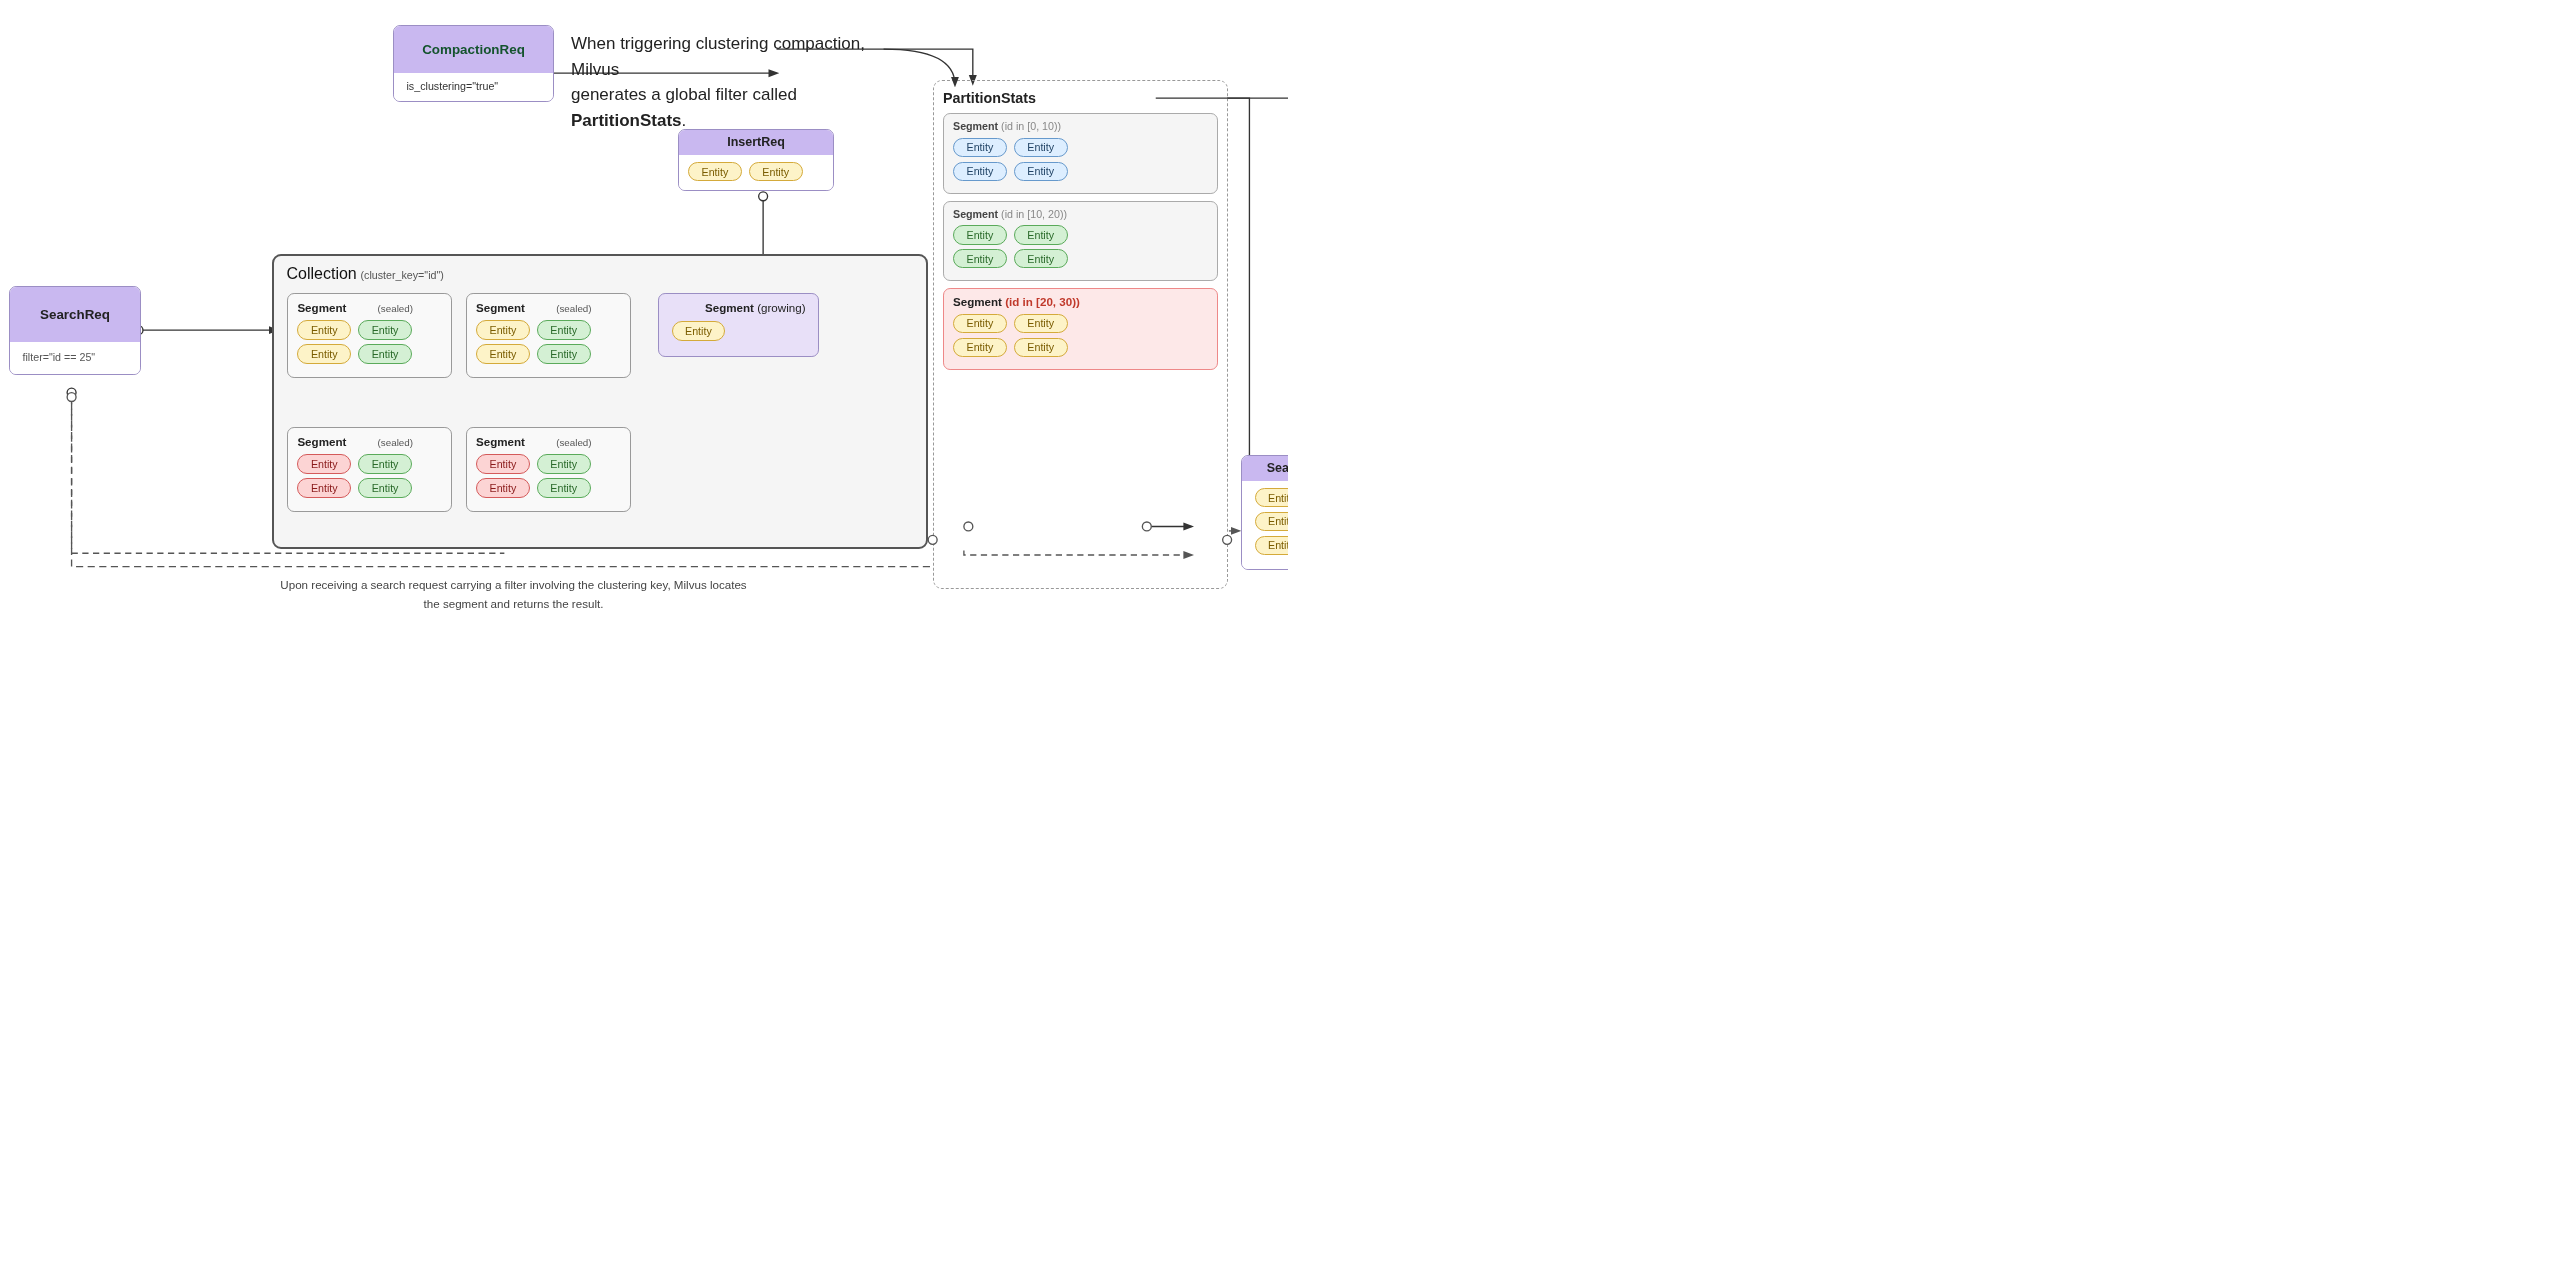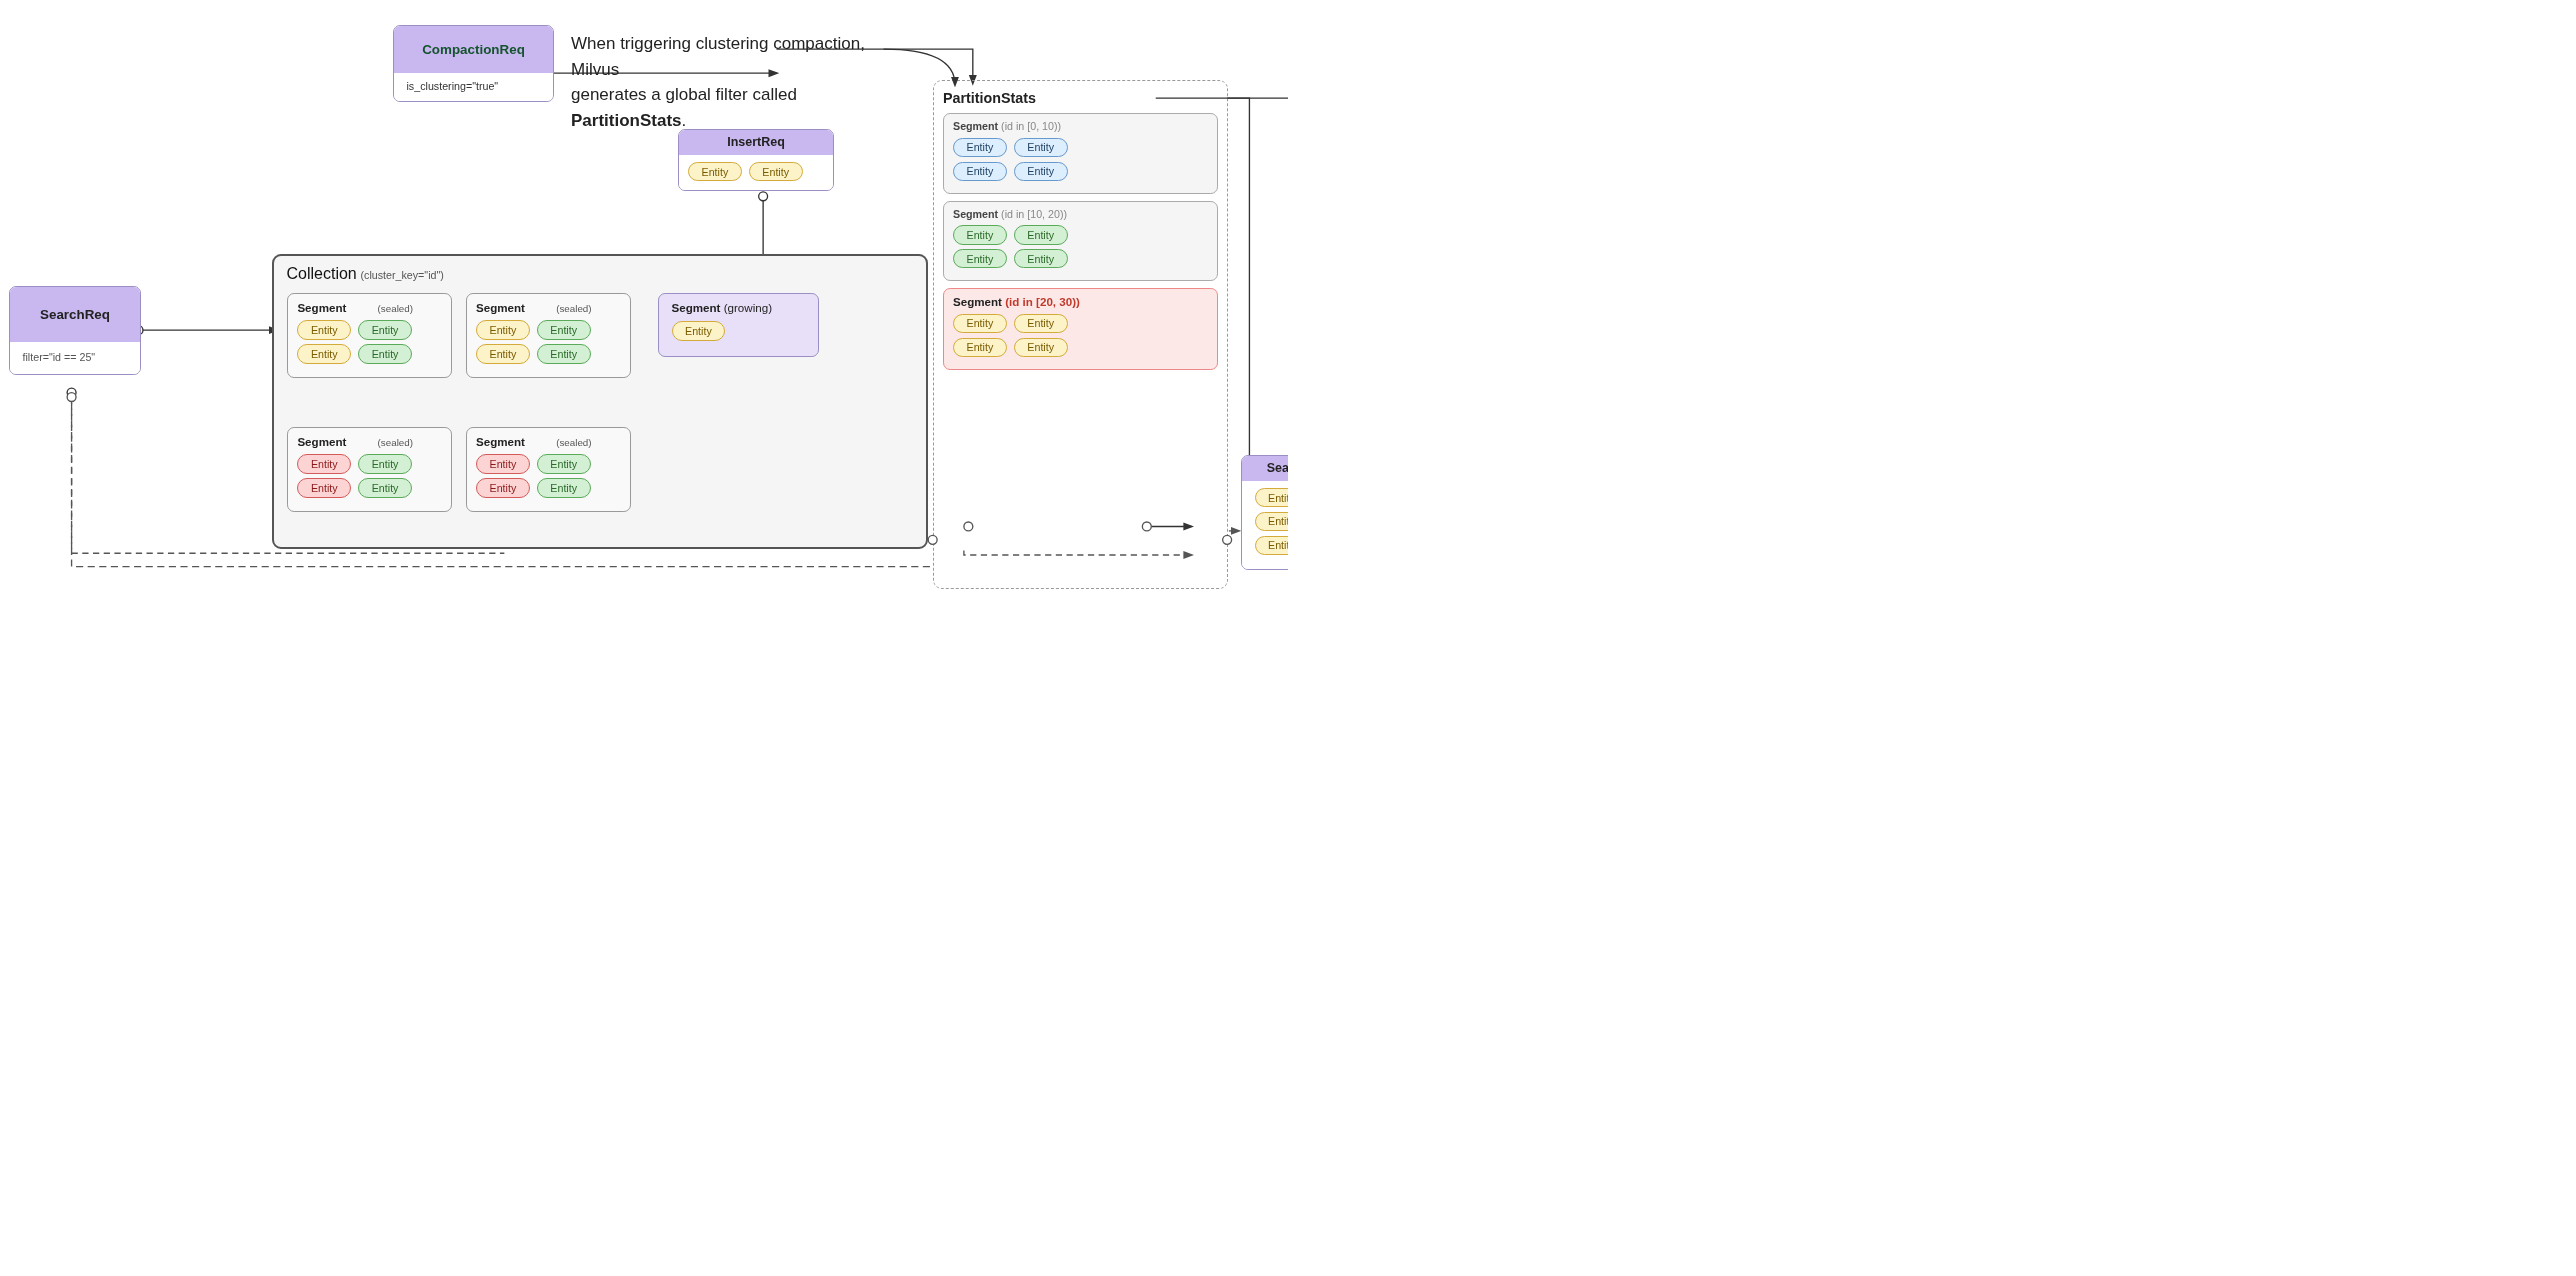--- a/index.html
+++ b/index.html
@@ -139,20 +139,21 @@
       border: 1.8px solid #9b8ec4;
       border-radius: 7.1px;
       background: #e8e0f8;
       padding: 7.1px 12.5px 10.7px 12.5px;
     }
     .growing-title {
       font-weight: bold;
       font-size: 11.6px;
       color: #222;
       margin-bottom: 7.1px;
+      text-align: right;
     }
     
     .svg-overlay {
       position: absolute;
       top: 0; left: 0;
       width: 100%;
       height: 100%;
       pointer-events: none;
     }
     
@@ -434,20 +435,24 @@
       </div>
       <div class="entity-row">
         <span class="entity-tag entity-yellow">Entity</span>
       </div>
       <div class="entity-row">
         <span class="entity-tag entity-yellow">Entity</span>
       </div>
     </div>
   </div>
 
+  <div class="bottom-annotation" style="left:179px; top:576px; width:669px;">
+    <div>Upon receiving a search request carrying a filter involving the clustering key, Milvus locates</div>
+    <div>the segment and returns the result.</div>
+  </div>
 
   <svg class="svg-overlay" style="position:absolute;top:0;left:0;pointer-events:none;" viewBox="0 0 1443 715" width="1288" height="638">
 
     <path d="M 990,55 Q 1070,55 1070,95" stroke="#333" stroke-width="1.5" fill="none" marker-end="url(#arr2)"></path>
 
     <path d="M 1375,110 L 1455,110 L 1455,515" stroke="#333" stroke-width="1.5" fill="none" marker-end="url(#arr2)"></path>
 
     <path d="M 80,445 L 80,635 L 1045,635" stroke="#555" stroke-width="1.5" fill="none" stroke-dasharray="8,5"></path>
 
     <circle cx="80" cy="445" r="5" fill="white" stroke="#555" stroke-width="1.5"></circle>

